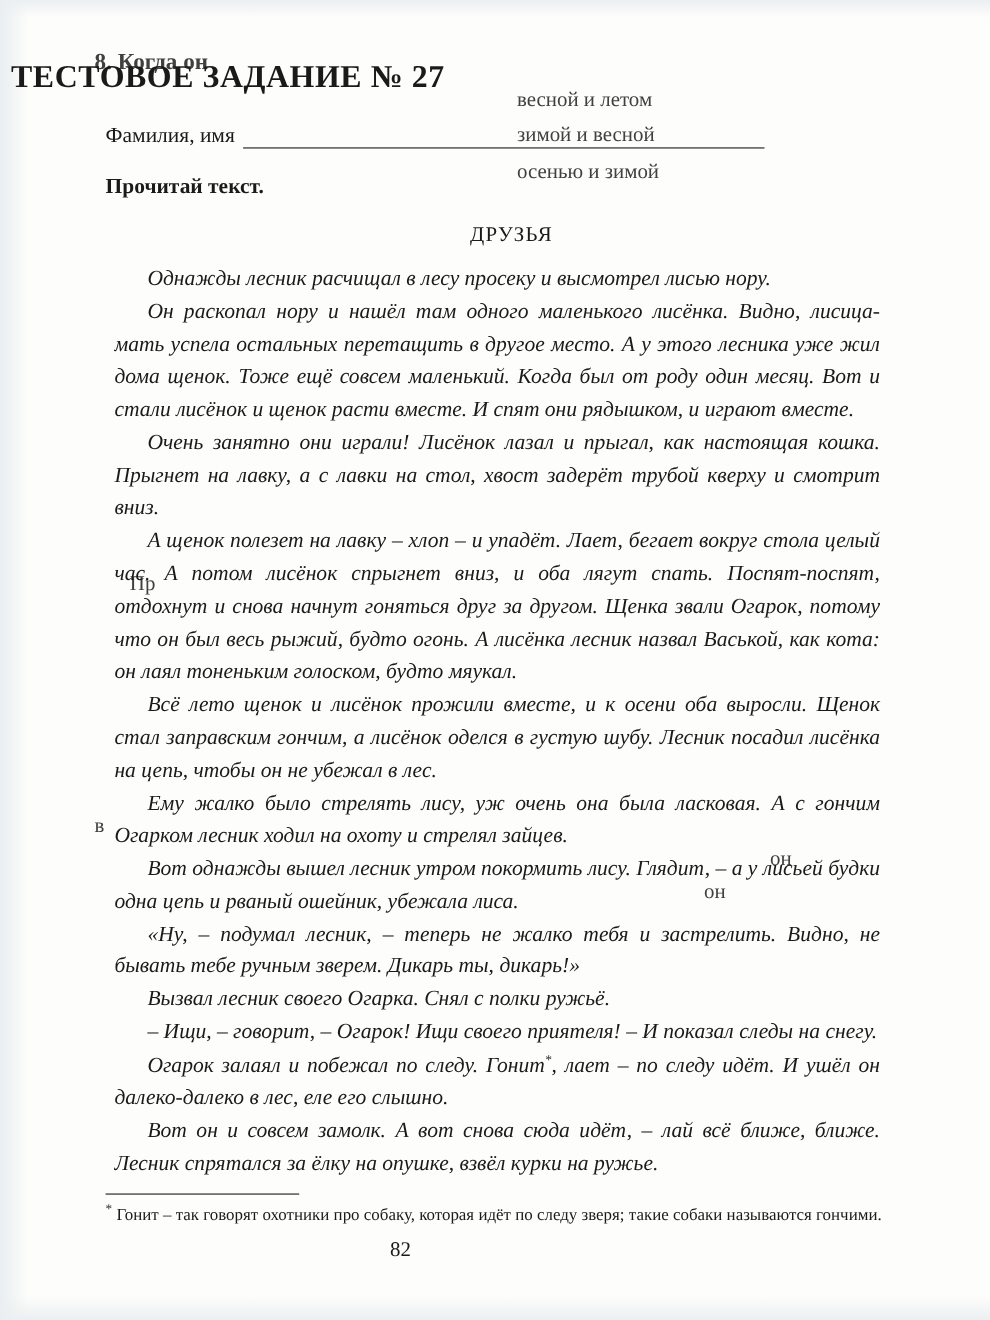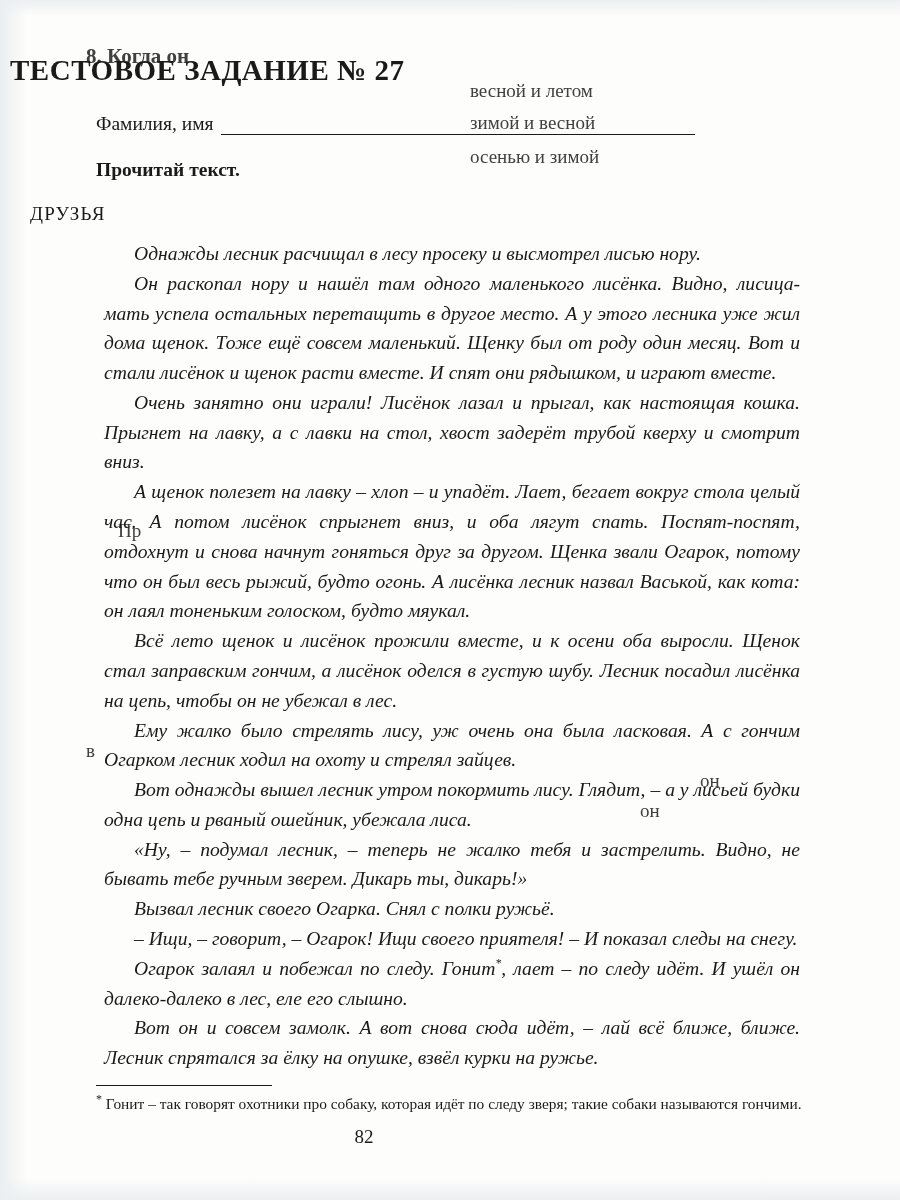--- a/index.html
+++ b/index.html
@@ -63,21 +63,21 @@
     border-bottom: 1.6px solid #1a1a1a;
     height: 16px;
   }
   .instruction {
     margin: 24px 0 0 96px;
     font-size: 19.5px;
     font-weight: bold;
   }
   .story-title {
     margin: 22px 0 0 0;
-    text-align: left;
+    text-align: center;
     font-size: 19px;
     letter-spacing: 1.2px;
     padding-left: 30px;
   }
   .body-text {
     margin: 14px 100px 0 96px;
     font-size: 19.6px;
     line-height: 1.52;
     text-align: justify;
   }
@@ -153,21 +153,21 @@
       <span class="label">Фамилия, имя</span>
       <span class="rule"></span>
     </div>
 
     <div class="instruction">Прочитай текст.</div>
 
     <div class="story-title">ДРУЗЬЯ</div>
 
     <div class="body-text">
       <p>Однажды лесник расчищал в лесу просеку и высмотрел лисью нору.</p>
-      <p>Он раскопал нору и нашёл там одного маленького лисёнка. Видно, лисица-мать успела остальных перетащить в другое место. А у этого лесника уже жил дома щенок. Тоже ещё совсем маленький. Щенку был от роду один месяц. Вот и стали лисёнок и щенок расти вместе. И спят они рядышком, и играют вместе.</p>
+      <p>Он раскопал нору и нашёл там одного маленького лисёнка. Видно, лисица-мать успела остальных перетащить в другое место. А у этого лесника уже жил дома щенок. Тоже ещё совсем маленький. Когда был от роду один месяц. Вот и стали лисёнок и щенок расти вместе. И спят они рядышком, и играют вместе.</p>
       <p>Очень занятно они играли! Лисёнок лазал и прыгал, как настоящая кошка. Прыгнет на лавку, а с лавки на стол, хвост задерёт трубой кверху и смотрит вниз.</p>
       <p>А щенок полезет на лавку – хлоп – и упадёт. Лает, бегает вокруг стола целый час. А потом лисёнок спрыгнет вниз, и оба лягут спать. Поспят-поспят, отдохнут и снова начнут гоняться друг за другом. Щенка звали Огарок, потому что он был весь рыжий, будто огонь. А лисёнка лесник назвал Васькой, как кота: он лаял тоненьким голоском, будто мяукал.</p>
       <p>Всё лето щенок и лисёнок прожили вместе, и к осени оба выросли. Щенок стал заправским гончим, а лисёнок оделся в густую шубу. Лесник посадил лисёнка на цепь, чтобы он не убежал в лес.</p>
       <p>Ему жалко было стрелять лису, уж очень она была ласковая. А с гончим Огарком лесник ходил на охоту и стрелял зайцев.</p>
       <p>Вот однажды вышел лесник утром покормить лису. Глядит, – а у лисьей будки одна цепь и рваный ошейник, убежала лиса.</p>
       <p>«Ну, – подумал лесник, – теперь не жалко тебя и застрелить. Видно, не бывать тебе ручным зверем. Дикарь ты, дикарь!»</p>
       <p>Вызвал лесник своего Огарка. Снял с полки ружьё.</p>
       <p>– Ищи, – говорит, – Огарок! Ищи своего приятеля! – И показал следы на снегу.</p>
       <p><span>Огарок залаял и побежал по следу. Гонит</span><span class="sup">*</span><span>, лает – по следу идёт. И ушёл он далеко-далеко в лес, еле его слышно.</span></p>
       <p>Вот он и совсем замолк. А вот снова сюда идёт, – лай всё ближе, ближе. Лесник спрятался за ёлку на опушке, взвёл курки на ружье.</p>

